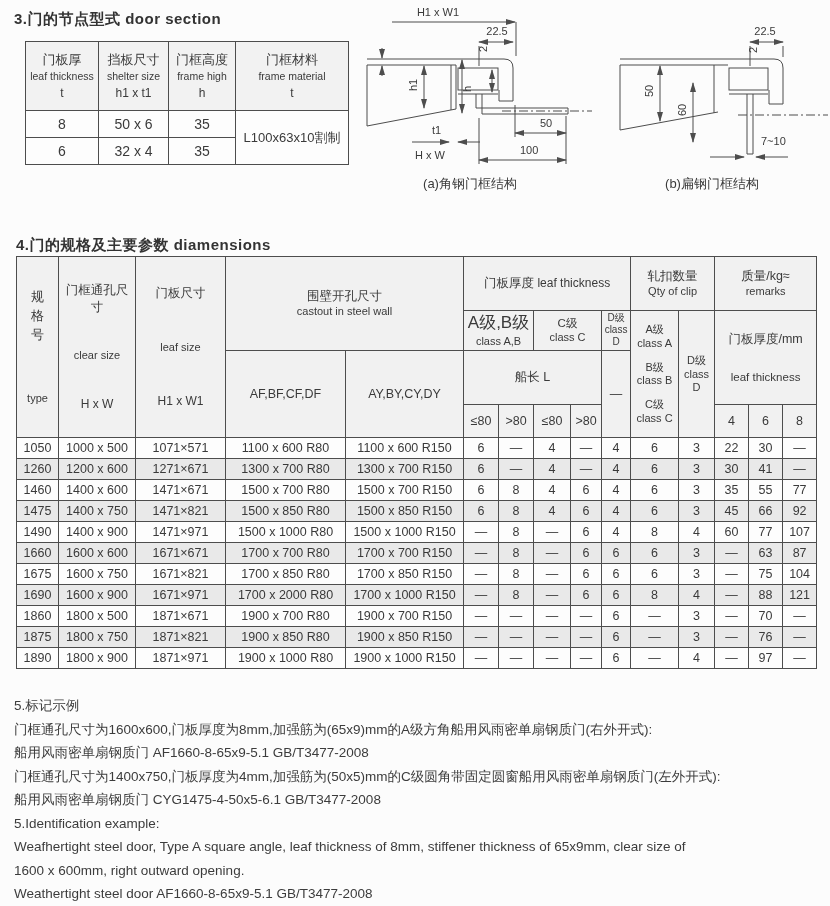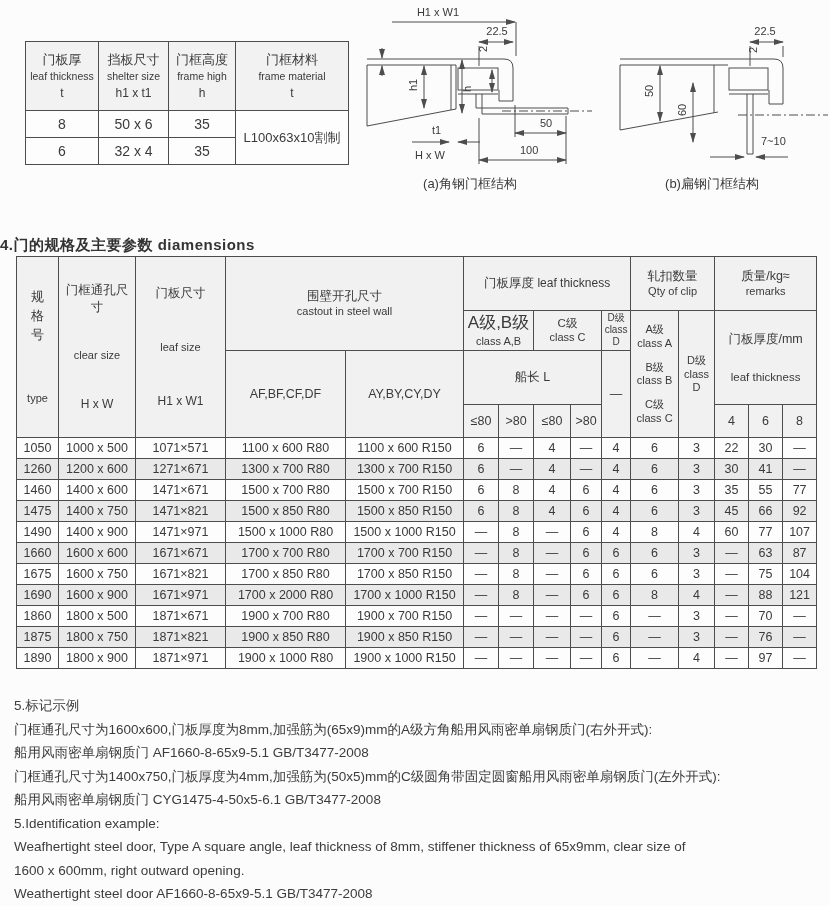--- a/index.html
+++ b/index.html
@@ -41,20 +41,21 @@
 
   
   .notes { font-size:13.5px; color:#3c3c3c; }
   .note-line { line-height:23.5px; white-space:nowrap; }
 </style>
 </head>
 <body>
 
 <div class="page">
 
+  <div class="abs sec-title" style="left:14px; top:10px;">3.门的节点型式  door  section</div>
 
   <table class="door-table abs" style="left:25px; top:41px;">
     <colgroup>
         <col style="width:73px">
         <col style="width:70px">
         <col style="width:67px">
         <col style="width:113px">
       </colgroup>
     <thead>
       <tr style="height:69px;">
@@ -189,21 +190,21 @@
     <line x1="62" y1="64" x2="62" y2="119" marker-start="url(#asB)" marker-end="url(#aeB)"></line>
     <text x="55" y="95" transform="rotate(-90 55 95)">50</text>
     <line x1="95" y1="81" x2="95" y2="140" marker-start="url(#asB)" marker-end="url(#aeB)"></line>
     <text x="88" y="114" transform="rotate(-90 88 114)">60</text>
     <text x="163" y="143">7~10</text>
     <line x1="112" y1="155" x2="146" y2="155" marker-end="url(#aeB)"></line>
     <line x1="158" y1="155" x2="190" y2="155" marker-start="url(#asB)"></line>
     <text x="114" y="186" text-anchor="middle" class="cap">(b)扁钢门框结构</text>
   </svg>
 
-  <div class="abs sec-title" style="left:0; top:236px;">4.门的规格及主要参数 diamensions</div>
+  <div class="abs sec-title" style="left:16px; top:236px;">4.门的规格及主要参数 diamensions</div>
 
   <table class="spec-table abs" style="left:16px; top:256px;">
     <colgroup>
       <col style="width:42px">
         <col style="width:77px">
         <col style="width:90px">
       <col style="width:120px">
         <col style="width:118px">
       <col style="width:35px">
         <col style="width:35px">

